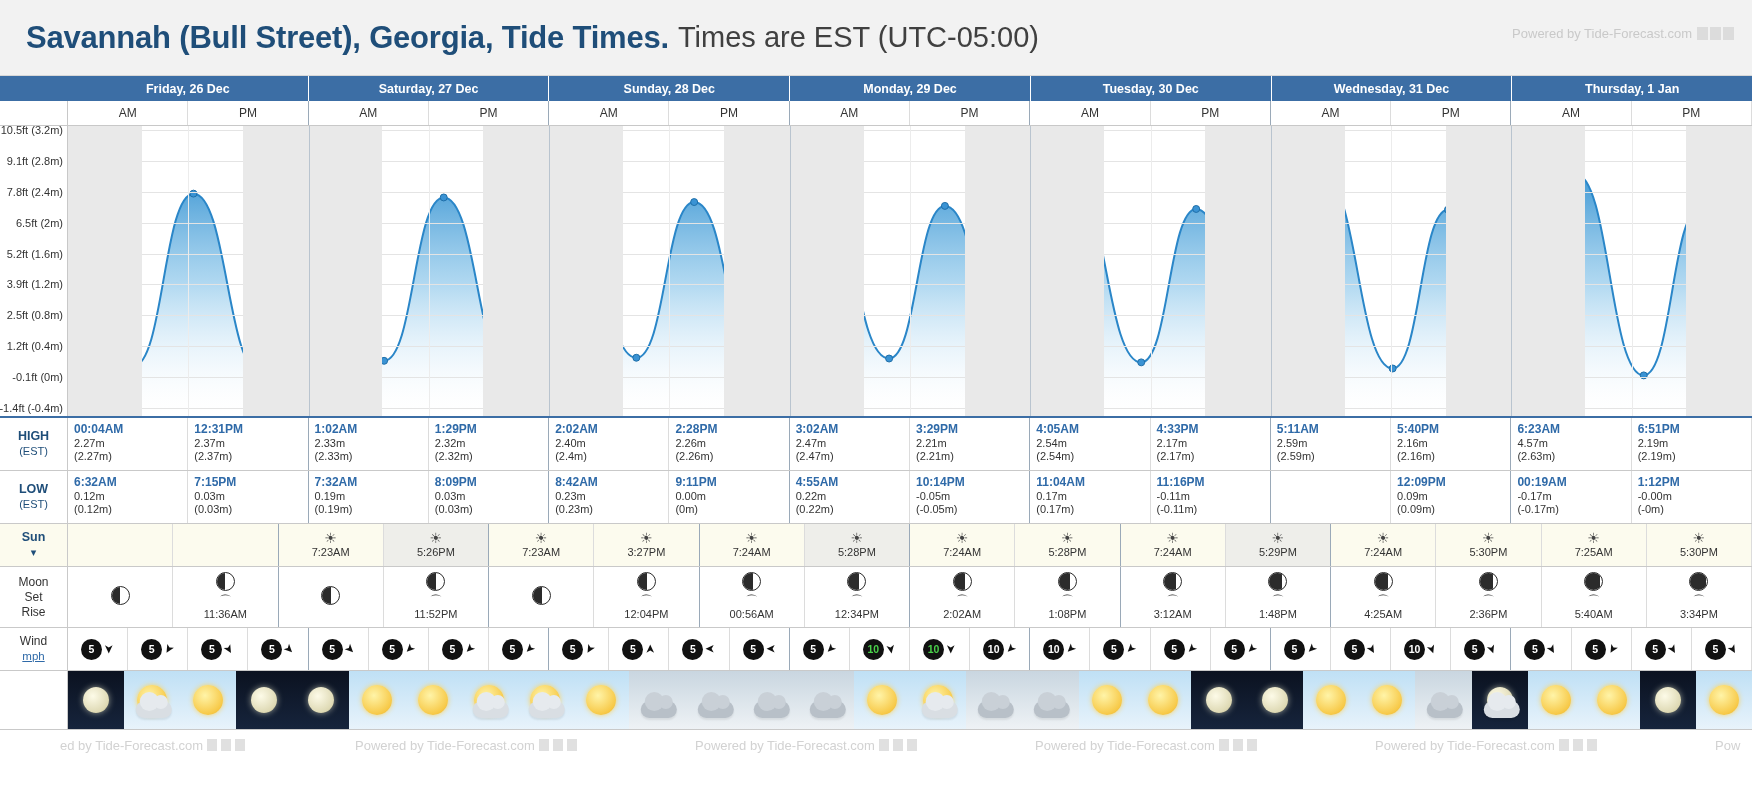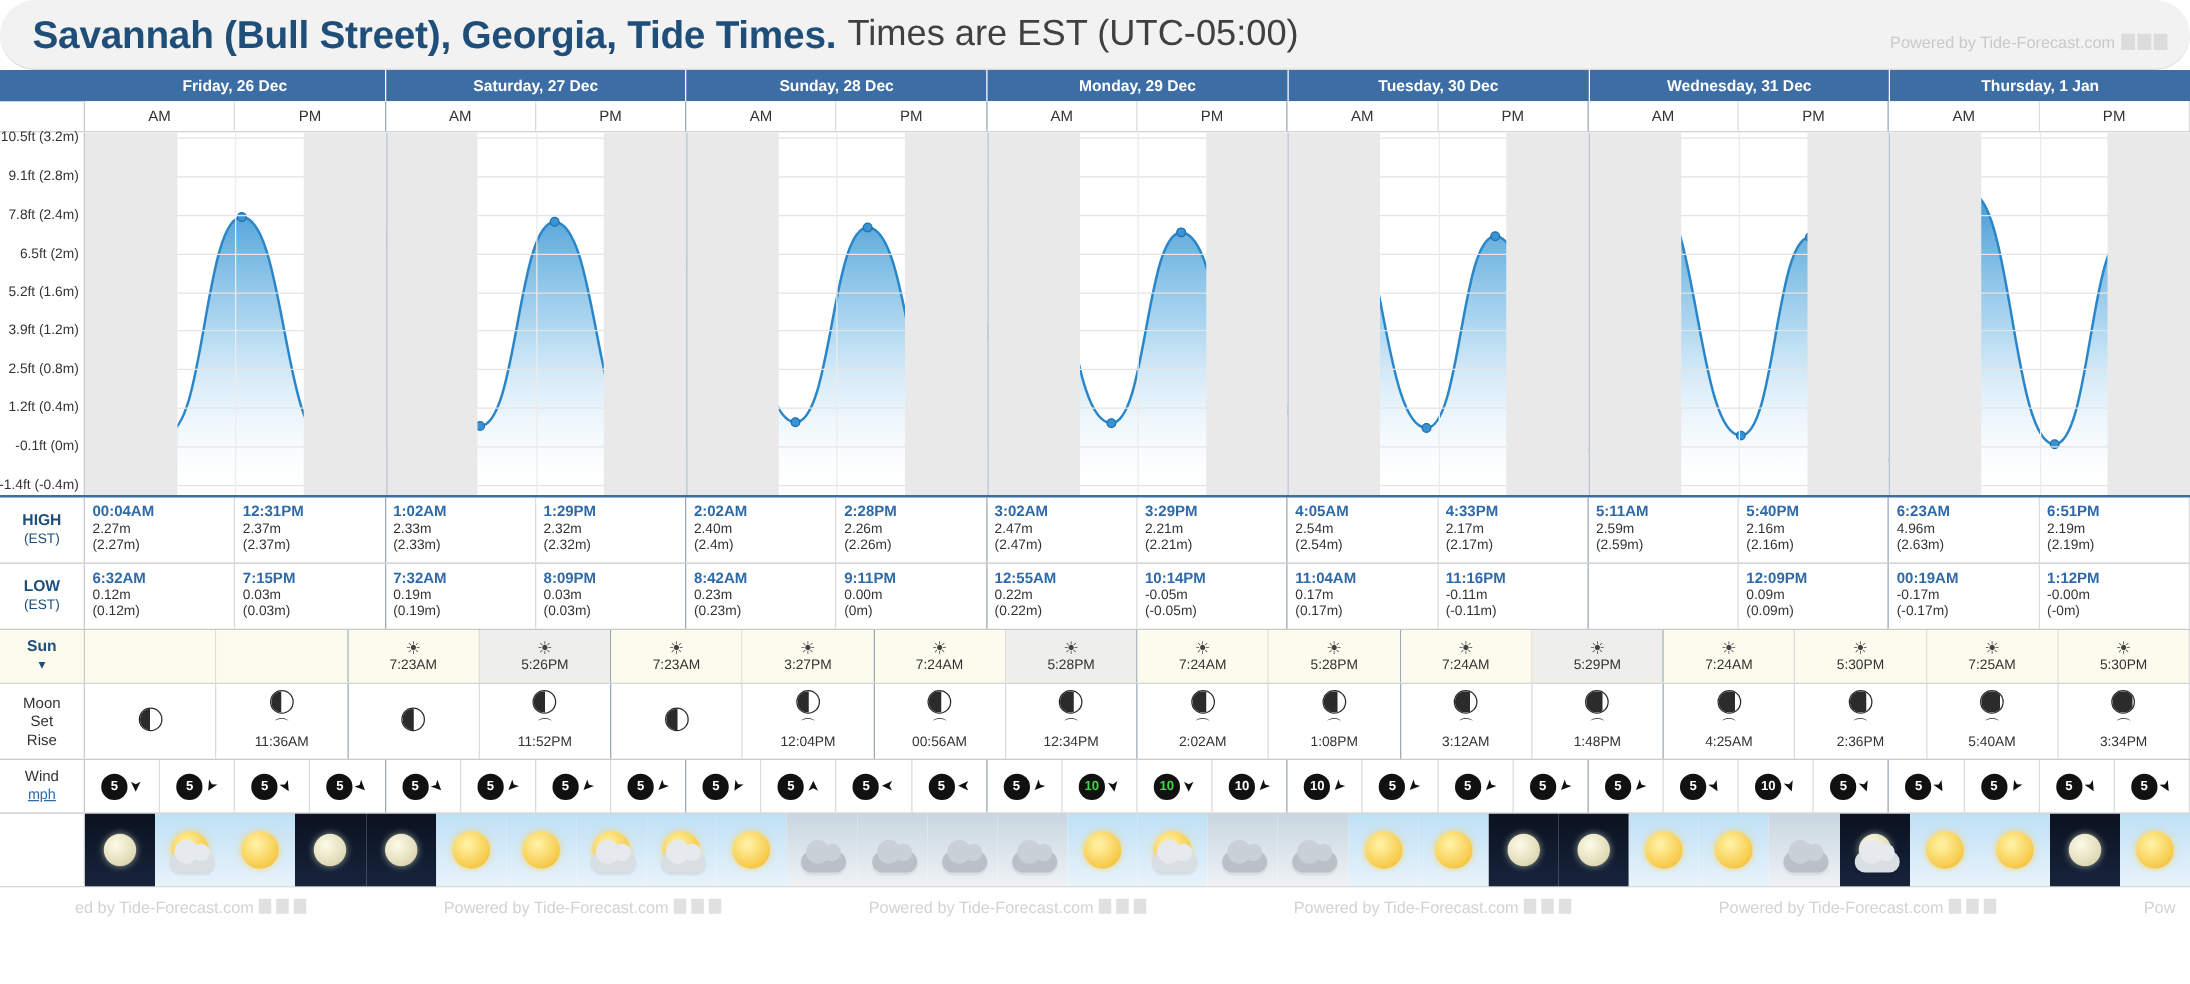--- a/index.html
+++ b/index.html
@@ -7,28 +7,27 @@
     width: 1752px;
     height: 787px;
     font-family: "Liberation Sans", sans-serif;
     background: #ffffff;
     overflow: hidden;
   }
   .page { width: 1752px; height: 787px; position: relative; }
 
   
   .header {
-    height: 56px;
+    height: 76px;
     background: #f2f2f2;
     display: flex;
     align-items: center;
     padding-left: 26px;
     position: relative;
     border-bottom: 1px solid #d8d8d8;
-    border-radius: 28px;
   }
   .title-main {
     font-size: 31px;
     font-weight: bold;
     color: #1f4e79;
     letter-spacing: -0.2px;
   }
   .title-sub {
     font-size: 29px;
     color: #404040;
@@ -515,21 +514,21 @@
           <span class="h1">2.59m</span>
           <span class="h2">(2.59m)</span>
         </div>
         <div class="tcell day-end">
           <span class="time">5:40PM</span>
           <span class="h1">2.16m</span>
           <span class="h2">(2.16m)</span>
         </div>
         <div class="tcell">
           <span class="time">6:23AM</span>
-          <span class="h1">4.96m</span>
+          <span class="h1">4.57m</span>
           <span class="h2">(2.63m)</span>
         </div>
         <div class="tcell">
           <span class="time">6:51PM</span>
           <span class="h1">2.19m</span>
           <span class="h2">(2.19m)</span>
         </div>
       </div>
   </div>
 
@@ -563,21 +562,21 @@
           <span class="time">8:42AM</span>
           <span class="h1">0.23m</span>
           <span class="h2">(0.23m)</span>
         </div>
         <div class="tcell day-end">
           <span class="time">9:11PM</span>
           <span class="h1">0.00m</span>
           <span class="h2">(0m)</span>
         </div>
         <div class="tcell">
-          <span class="time">12:55AM</span>
+          <span class="time">4:55AM</span>
           <span class="h1">0.22m</span>
           <span class="h2">(0.22m)</span>
         </div>
         <div class="tcell day-end">
           <span class="time">10:14PM</span>
           <span class="h1">-0.05m</span>
           <span class="h2">(-0.05m)</span>
         </div>
         <div class="tcell">
           <span class="time">11:04AM</span>

